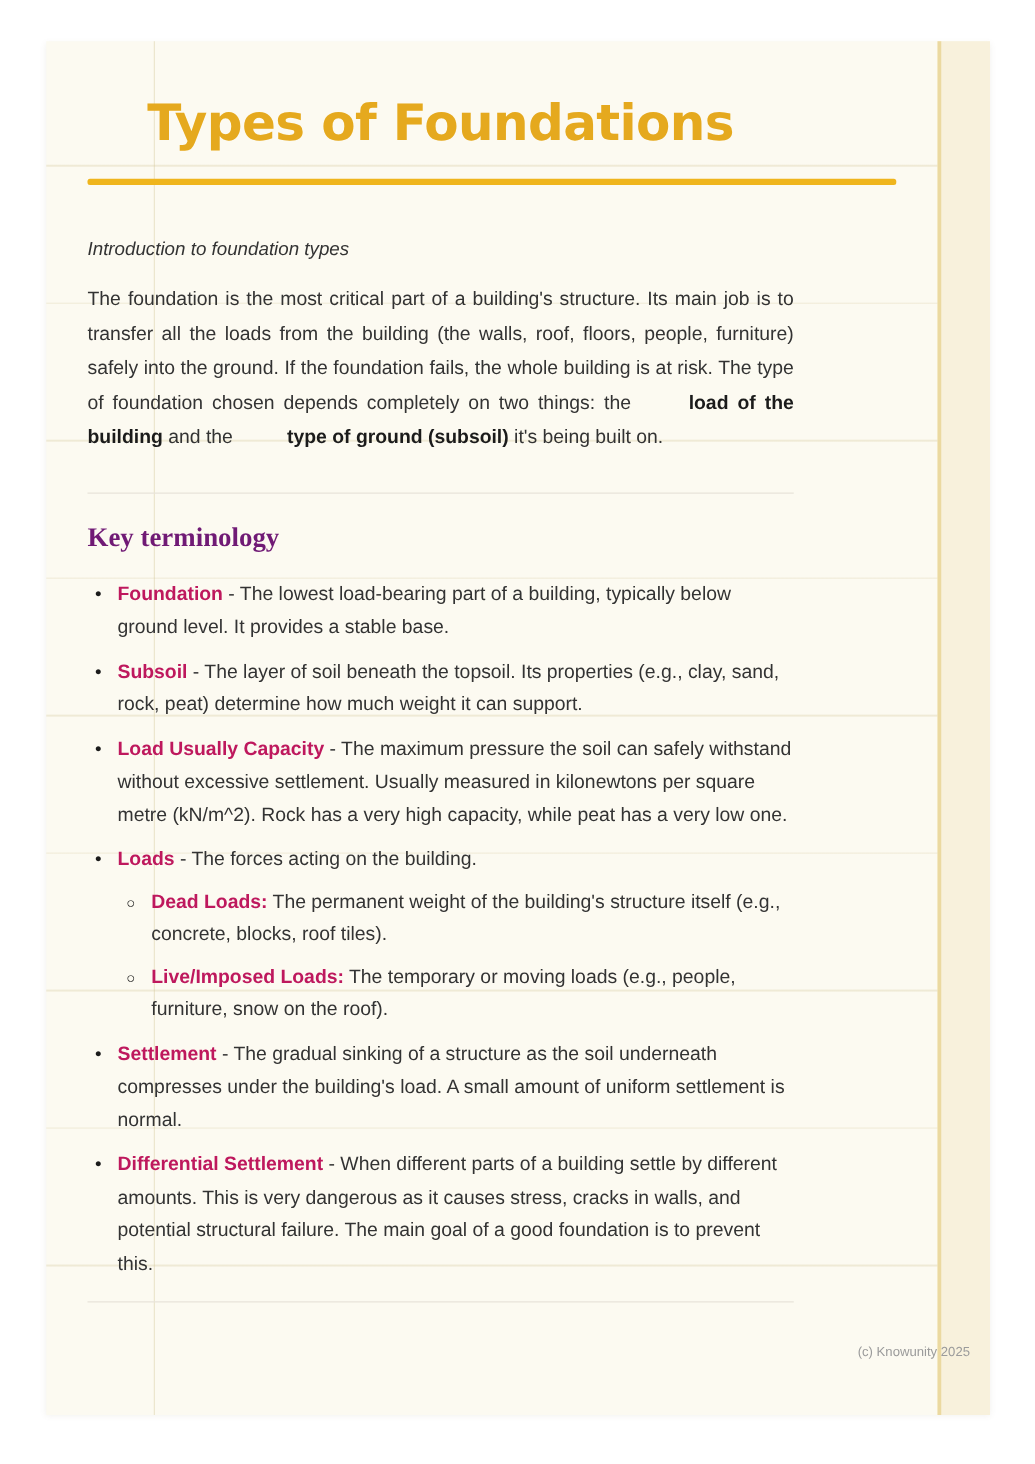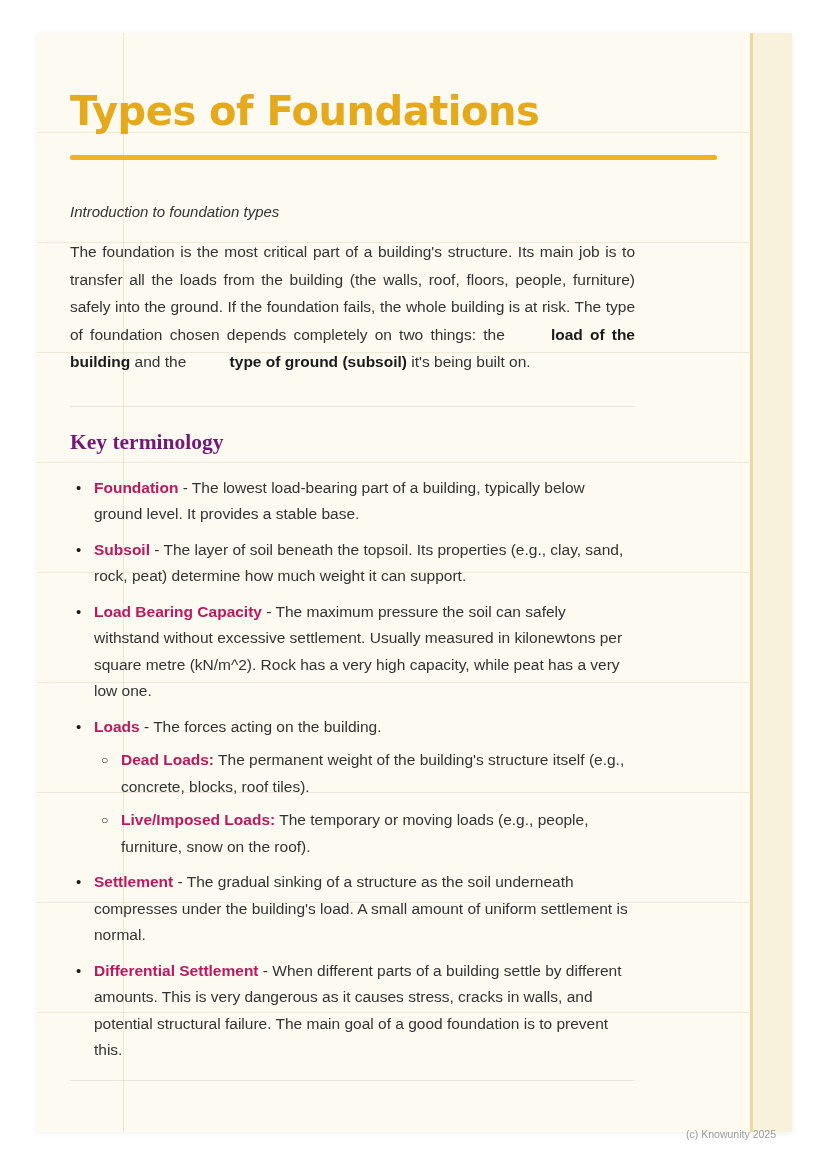--- a/index.html
+++ b/index.html
@@ -38,27 +38,28 @@
     background: #F8F1DC;
     border-left: 3px solid #EBD9A0;
   }
   .content {
     position: absolute;
     left: 33px; top: 0;
     width: 565px;
     z-index: 1;
   }
   .doc-title {
-    margin-top: 56px;
+    margin-top: 44px;
     font-family: "DejaVu Sans", "Liberation Sans", sans-serif;
     font-size: 40px;
     line-height: 44px;
     font-weight: 800;
     letter-spacing: -0.5px;
     color: #E5A91E;
+    text-align: center;
   }
   .title-underline {
     margin-top: 22px;
     width: 647px; height: 5px;
     background: #EFB51D;
     border-radius: 2px;
   }
   .intro-label {
     margin-top: 42px;
     font-size: 15px;
@@ -119,21 +120,21 @@
   }
   .sub-bullet-marker {
     position: absolute;
     left: 7px; top: 0;
     color: #1B1B1B;
     font-size: 12px;
   }
   .footer-credit {
     position: absolute;
     right: 16px;
-    top: 1095px;
+    top: 1043px;
     font-size: 10.5px;
     color: #9B9B9B;
     z-index: 2;
   }
 </style>
 </head>
 <body>
 
 <div class="page">
   <div class="notebook-grid"></div>
@@ -148,21 +149,21 @@
 
     <p class="intro-paragraph"><span>The foundation is the most critical part of a building's structure. Its main job is to transfer all the loads from the building (the walls, roof, floors, people, furniture) safely into the ground. If the foundation fails, the whole building is at risk. The type of foundation chosen depends completely on two things: the </span><b>load of the building</b><span> and the </span><b>type of ground (subsoil)</b><span> it's being built on.</span></p>
 
     <hr class="section-divider">
 
     <h2 class="section-heading">Key terminology</h2>
 
     <ul class="term-list">
         <li><span class="bullet-marker">•</span><b>Foundation</b><span> - The lowest load-bearing part of a building, typically below ground level. It provides a stable base.</span></li>
         <li><span class="bullet-marker">•</span><b>Subsoil</b><span> - The layer of soil beneath the topsoil. Its properties (e.g., clay, sand, rock, peat) determine how much weight it can support.</span></li>
-        <li><span class="bullet-marker">•</span><b>Load Bearing Capacity</b><span> - The maximum pressure the soil can safely withstand without excessive settlement. Usually measured in kilonewtons per square metre (kN/m^2). Rock has a very high capacity, while peat has a very low one.</span></li>
+        <li><span class="bullet-marker">•</span><b>Load Usually Capacity</b><span> - The maximum pressure the soil can safely withstand without excessive settlement. Usually measured in kilonewtons per square metre (kN/m^2). Rock has a very high capacity, while peat has a very low one.</span></li>
         <li><span class="bullet-marker">•</span><b>Loads</b><span> - The forces acting on the building.</span><ul class="sub-list">
             <li><span class="sub-bullet-marker">○</span><b>Dead Loads:</b><span> The permanent weight of the building's structure itself (e.g., concrete, blocks, roof tiles).</span></li>
             <li><span class="sub-bullet-marker">○</span><b>Live/Imposed Loads:</b><span> The temporary or moving loads (e.g., people, furniture, snow on the roof).</span></li>
           </ul></li>
         <li><span class="bullet-marker">•</span><b>Settlement</b><span> - The gradual sinking of a structure as the soil underneath compresses under the building's load. A small amount of uniform settlement is normal.</span></li>
         <li><span class="bullet-marker">•</span><b>Differential Settlement</b><span> - When different parts of a building settle by different amounts. This is very dangerous as it causes stress, cracks in walls, and potential structural failure. The main goal of a good foundation is to prevent this.</span></li>
       </ul>
 
     <hr class="section-divider second">
 

